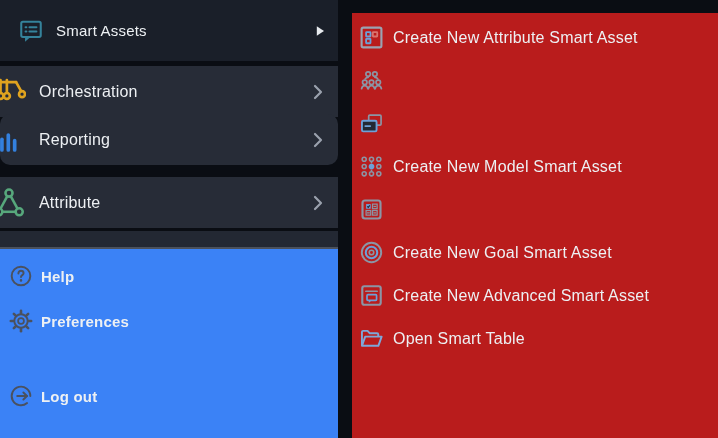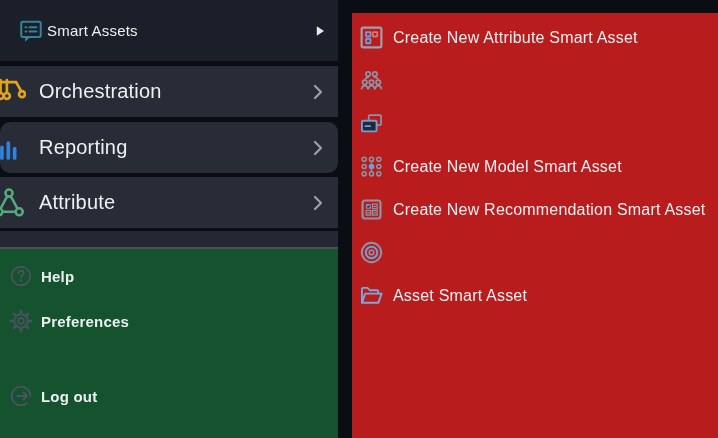--- a/index.html
+++ b/index.html
@@ -9,39 +9,39 @@
     font-family:"Liberation Sans","DejaVu Sans",sans-serif;
     color:#edf0f3;
     position:relative;
   }
   
   .sidebar { position:absolute; left:0; top:0; width:338px; height:438px; }
   .row { position:absolute; left:0; width:338px; display:flex; align-items:center; cursor:pointer; }
   .row-smart { top:0; height:61px; background:#1a1f29; }
   .row-main  { height:51px; background:#272c37; }
   .row-orch  { top:66px; }
-  .row-rep   { top:122px;border-radius:10px; }
+  .row-rep   { top:114px;border-radius:10px; }
   .row-mgmt  { top:177px; }
   .strip     { position:absolute; top:231px; left:0; width:338px; height:16px; background:#232833; }
   .divider   { position:absolute; left:0; width:338px; height:2px; background:#4b515c; }
   .div1 { top:247px; }
   .div2 { top:364px; }
-  .section   { position:absolute; left:0; width:338px; background:#14532d; }
+  .section   { position:absolute; left:0; width:338px; background:#3b82f6; }
   .sec-help  { top:249px; height:115px; }
   .sec-out   { top:352px; height:92px; }
   .subrow { position:absolute; left:0; width:338px; height:40px; display:flex; align-items:center; cursor:pointer; }
   .subrow .ibox { margin-left:6px; }
   .sr-help { top:7px; }
   .sr-pref { top:52px; }
   .sr-out  { top:24px; }
   .ibox { width:30px; height:30px; display:flex; align-items:center; justify-content:center; flex:none; }
   .smart-ibox { margin-left:17px; width:28px; height:28px; }
   .main-ibox  { margin-left:-8px; width:34px; height:34px; }
-  .lbl-smart { margin-left:2px; font-size:15px; font-weight:500; letter-spacing:.2px; }
-  .lbl-main  { margin-left:13px; font-size:20px; font-weight:400; letter-spacing:.2px; }
+  .lbl-smart { margin-left:11px; font-size:15px; font-weight:500; letter-spacing:.2px; }
+  .lbl-main  { margin-left:13px; font-size:16px; font-weight:400; letter-spacing:.2px; }
   .lbl-sub   { margin-left:5px;  font-size:15px; font-weight:700; letter-spacing:.2px; }
   .spacer { flex:1; }
   .endicon { margin-right:10px; flex:none; display:flex; align-items:center; }
   
   .flyout {
     position:absolute; left:352px; top:13px; width:366px; height:431px;
     background:#b91c1c; padding-top:3px;
   }
   .fitem { height:43px; display:flex; align-items:center; padding-left:6px; cursor:pointer; }
   .fitem .ficon { width:27px; height:27px; flex:none; display:flex; align-items:center; justify-content:center; }
@@ -250,39 +250,50 @@
         <rect x="7.2" y="7.2" width="4.1" height="4.1" fill="#6da0d8" stroke="none"></rect>
         <path d="M8.2 9.2 l.9.9 1.4-1.7" stroke="#232833" stroke-width="1" fill="none"></path>
         <rect x="12.9" y="7.2" width="4.1" height="4.1" stroke-width="1.1"></rect>
         <line x1="13.7" y1="9.3" x2="16.2" y2="9.3" stroke-width="1.1"></line>
         <rect x="7.2" y="12.9" width="4.1" height="4.1" stroke-width="1.1"></rect>
         <line x1="8" y1="15" x2="10.5" y2="15" stroke-width="1.1"></line>
         <rect x="12.9" y="12.9" width="4.1" height="4.1" stroke-width="1.1"></rect>
         <line x1="13.7" y1="15" x2="16.2" y2="15" stroke-width="1.1"></line>
       </svg>
     </span>
-    <span class="flbl">Create New Recommendation Smart Asset</span>
   </div>
 
   <div class="fitem">
     <span class="ficon">
       <svg width="27" height="27" viewBox="0 0 24 24" fill="none">
         <circle cx="12" cy="12" r="8.6" stroke="#8b95a5" stroke-width="1.8"></circle>
         <circle cx="12" cy="12" r="5.1" stroke="#6da0d8" stroke-width="1.8"></circle>
         <circle cx="12" cy="12" r="2" stroke="#8b95a5" stroke-width="1.4"></circle>
       </svg>
     </span>
-  </div>
-
-
-
+    <span class="flbl">Create New Goal Smart Asset</span>
+  </div>
+
+
+
+  <div class="fitem">
+    <span class="ficon">
+      <svg width="27" height="27" viewBox="0 0 24 24" fill="none" stroke-linecap="round">
+        <rect x="3.8" y="3.8" width="16.4" height="16.4" rx="1.8" stroke="#8b95a5" stroke-width="1.9"></rect>
+        <line x1="7" y1="8.2" x2="17" y2="8.2" stroke="#8b95a5" stroke-width="1.5"></line>
+        <rect x="8" y="11.2" width="8.5" height="5.2" rx="0.8" stroke="#6da0d8" stroke-width="1.5"></rect>
+        <path d="M9.6 16.4 V18.6 L12 16.4" fill="#6da0d8" stroke="none"></path>
+      </svg>
+    </span>
+    <span class="flbl">Create New Advanced Smart Asset</span>
+  </div>
 
   <div class="fitem">
     <span class="ficon">
       <svg width="27" height="27" viewBox="0 0 24 24" fill="none" stroke="#7da7d9" stroke-width="1.7" stroke-linejoin="round">
         <path d="M3.5 18.5 V6.2 a1 1 0 0 1 1 -1 h4 l2 2.2 h6.5 a1 1 0 0 1 1 1 V10"></path>
         <path d="M3.5 18.5 L6.4 10.3 H21 L18.1 18.5 Z"></path>
       </svg>
     </span>
-    <span class="flbl">Asset Smart Asset</span>
+    <span class="flbl">Open Smart Table</span>
   </div>
 
 </div>
 
 </body></html>

